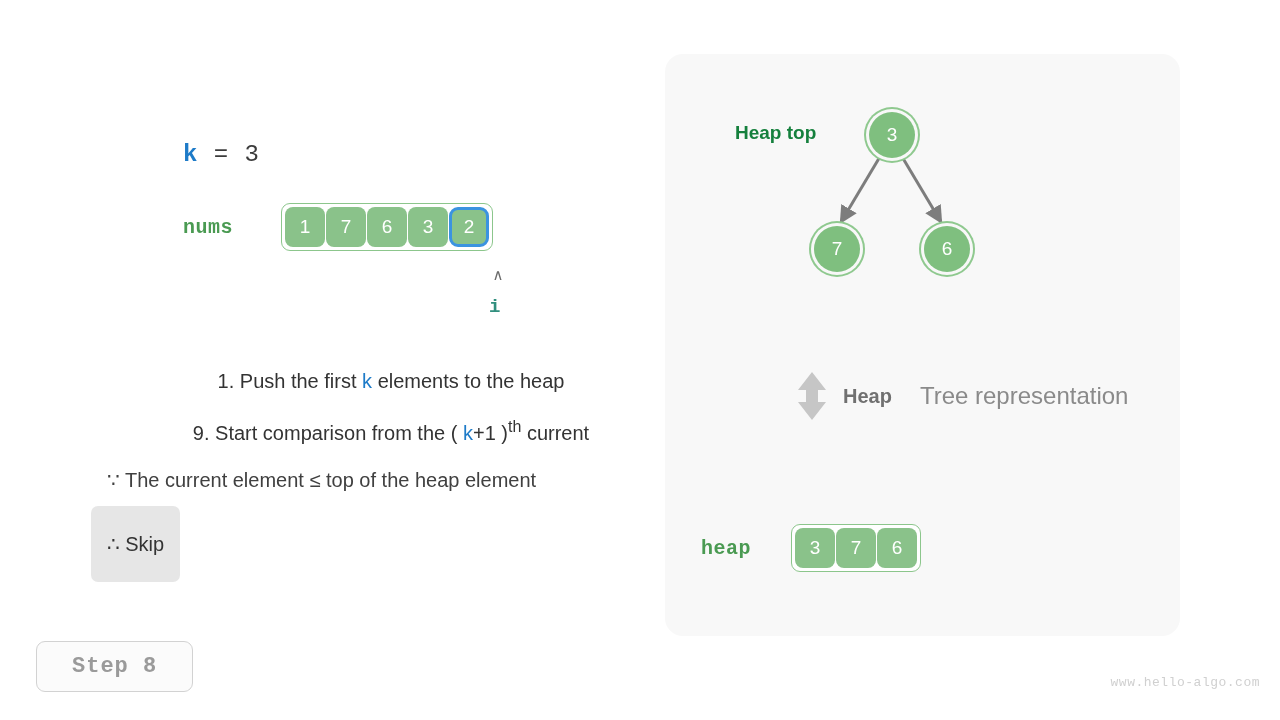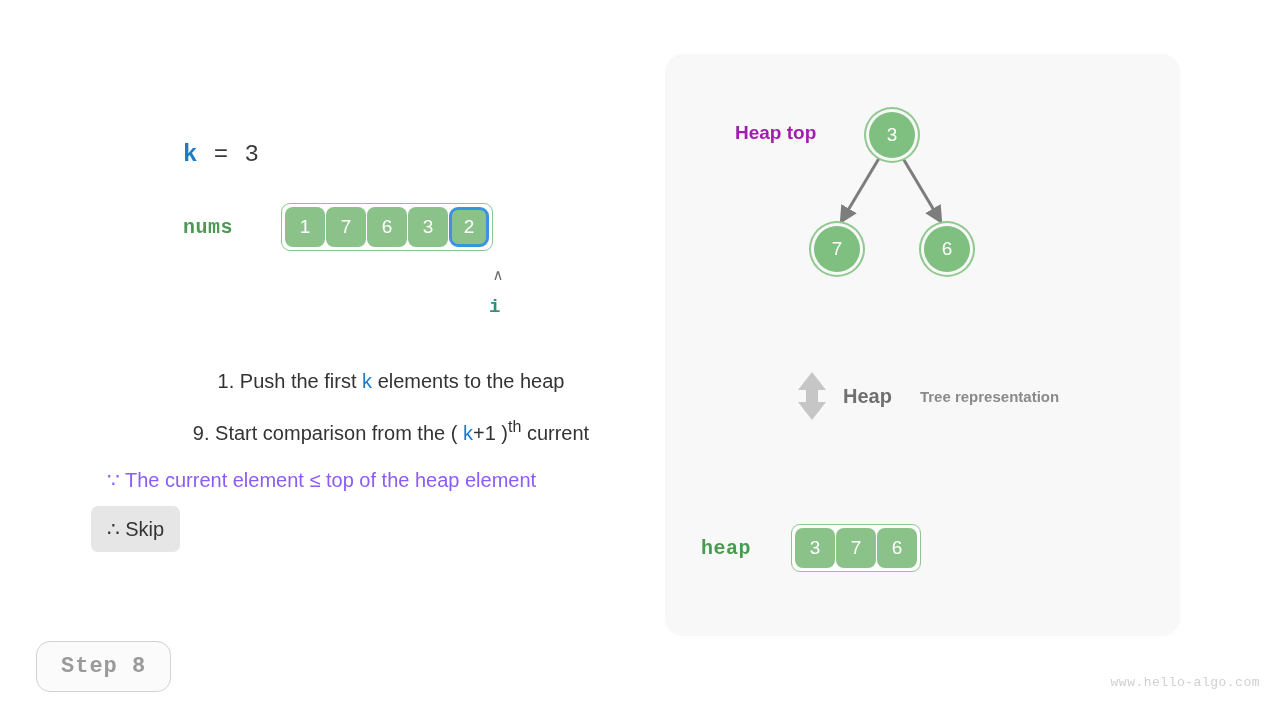--- a/index.html
+++ b/index.html
@@ -110,43 +110,43 @@
     white-space: nowrap;
     line-height: 1.35;
     text-align: center;
   }
   .step-line sup {
     font-size: 16px;
     vertical-align: super;
   }
   .reason-line {
     font-size: 20px;
-    color: #8b5cf6;
+    color: #404040;
     margin-left: 16px;
     margin-bottom: 14px;
     white-space: nowrap;
   }
   .conclusion {
     display: inline-block;
     background: #E6E6E6;
     border-radius: 7px;
-    padding: 11px 16px;
+    padding: 26px 16px;
     font-size: 20px;
     color: #333333;
     white-space: nowrap;
   }
 
   .step-badge {
     position: absolute;
     left: 36px;
     top: 641px;
     border: 1.5px solid #d2d2d2;
-    border-radius: 14px;
+    border-radius: 9px;
     background: #fbfbfb;
-    padding: 12px 24px;
+    padding: 12px 35px;
     font-family: "Liberation Mono", monospace;
     font-size: 22px;
     font-weight: bold;
     color: #9a9a9a;
     letter-spacing: 1px;
   }
 
   .watermark {
     position: absolute;
     right: 20px;
@@ -169,21 +169,21 @@
     border-radius: 18px;
     box-sizing: border-box;
   }
 
   .heap-top-label {
     position: absolute;
     left: 70px;
     top: 68px;
     font-size: 19px;
     font-weight: bold;
-    color: #a21caf;
+    color: #15803d;
     white-space: nowrap;
   }
 
   .tree-svg {
     position: absolute;
     left: 100px;
     top: 40px;
   }
   .node-circle {
     position: absolute;
@@ -216,24 +216,23 @@
     font-weight: bold;
     color: #707070;
   }
   .legend-texts {
     display: flex;
     flex-direction: column;
     gap: 7px;
     margin-left: 14px;
   }
   .legend-texts div {
-    font-size: 15px;
+    font-size: 24px;
     color: #8a8a8a;
     white-space: nowrap;
-    font-weight: bold;
   }
 
   .heap-label {
     position: absolute;
     left: 701px;
     top: 537px;
     font-family: "Liberation Mono", monospace;
     font-size: 20px;
     font-weight: bold;
     color: #4A9A52;

